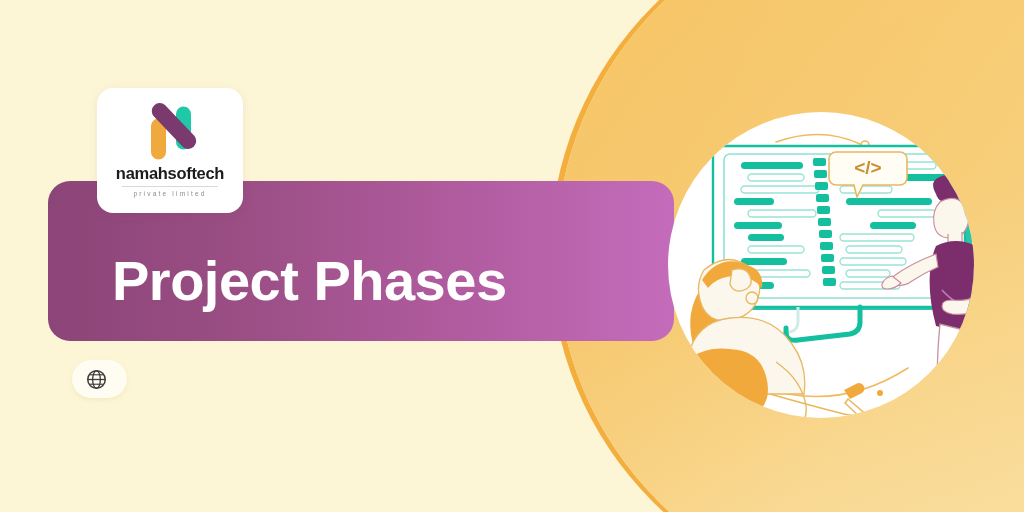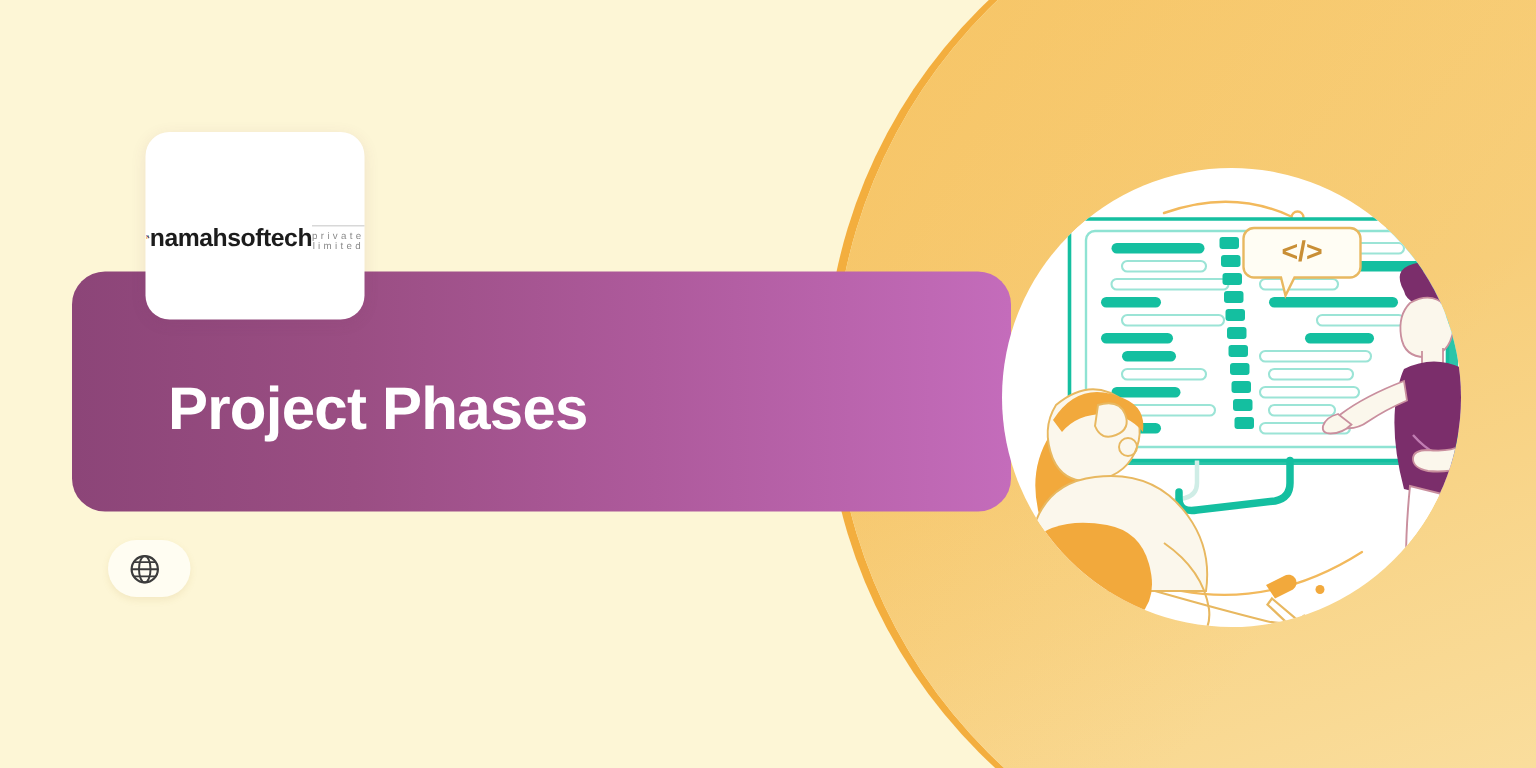--- a/index.html
+++ b/index.html
@@ -29,32 +29,32 @@
 
   
   .banner{
     position:absolute;left:48px;top:181px;
     width:626px;height:160px;
     border-radius:22px;
     background:linear-gradient(90deg,#8C4578 0%,#9A4E83 30%,#AE5A9C 62%,#C46CBB 100%);
   }
   .banner-title{
     position:absolute;left:112px;top:253px;
-    font-size:40px;font-weight:bold;color:#FFFFFF;
+    font-size:56px;font-weight:bold;color:#FFFFFF;
     letter-spacing:-0.5px;line-height:1;
     white-space:nowrap;
   }
 
   
   .logo-card{
     position:absolute;left:97px;top:88px;
     width:146px;height:125px;
     background:#FFFFFF;border-radius:16px;
     box-shadow:0 2px 10px rgba(120,60,100,.10);
-    display:flex;align-items:center;
+    display:flex;flex-direction:column;align-items:center;
     justify-content:flex-start;padding-top:14px;box-sizing:border-box;
   }
   .logo-mark{width:62px;height:58px;}
   .logo-word{
     font-size:16.5px;font-weight:bold;color:#1C1C1C;
     margin-top:4px;letter-spacing:-0.3px;
   }
   .logo-sub{
     font-size:6.5px;color:#8A8A8A;letter-spacing:2.2px;
     margin-top:3px;border-top:1px solid #D8D8D8;padding-top:3px;

